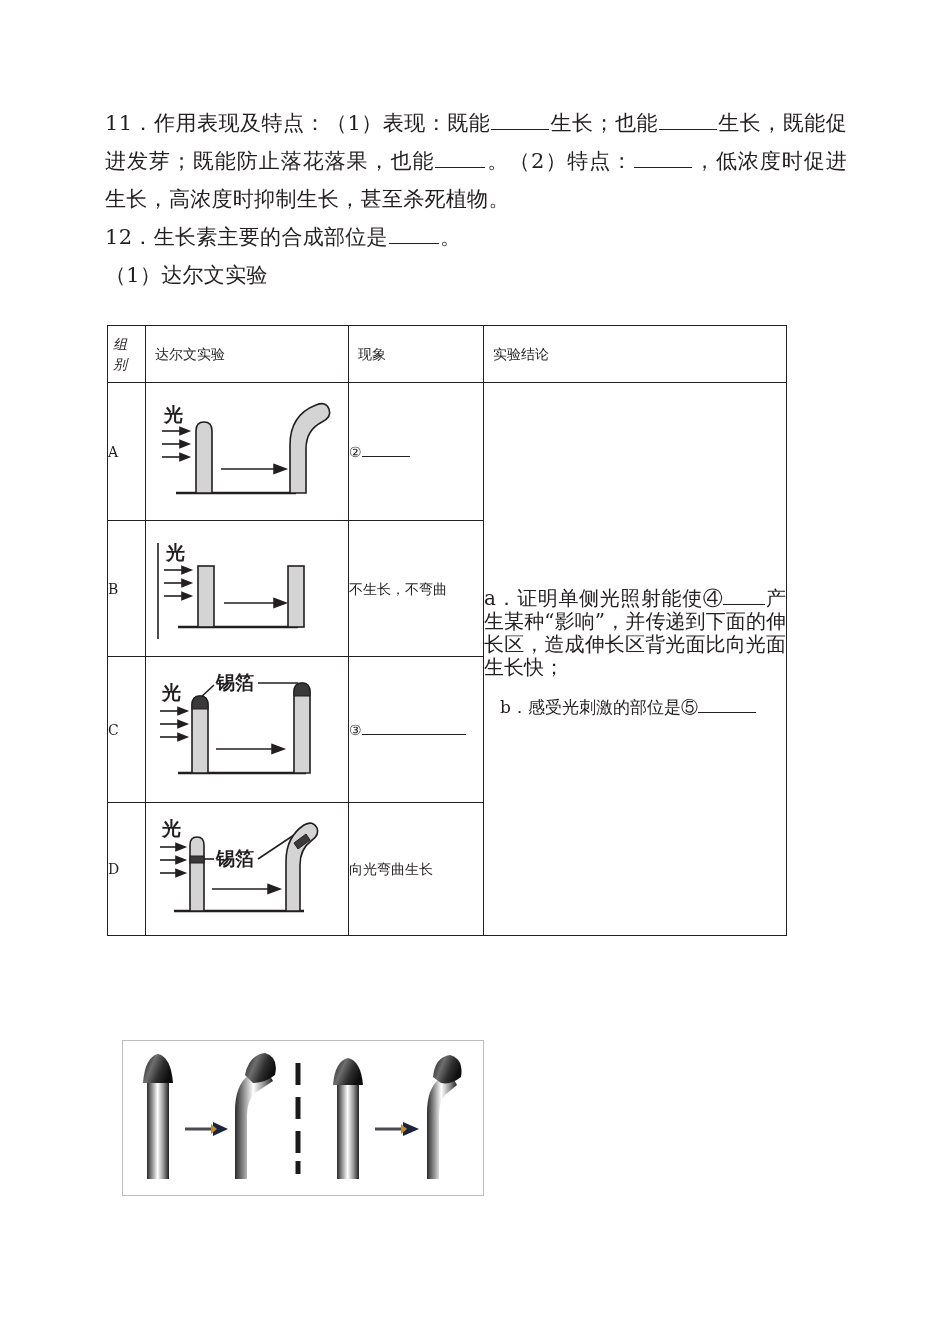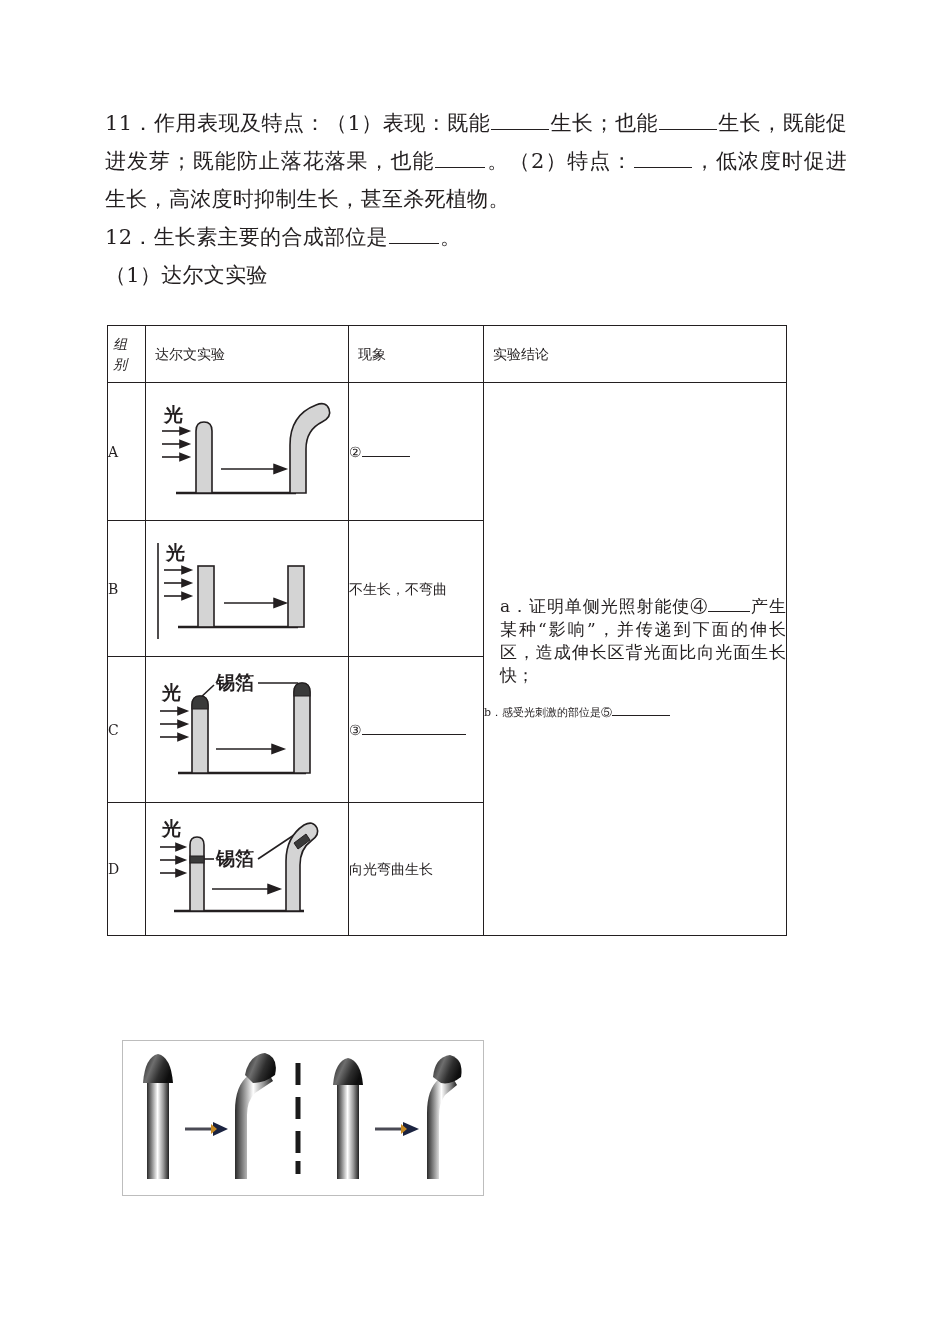--- a/index.html
+++ b/index.html
@@ -93,30 +93,30 @@
     display: inline-block;
     border-bottom: 1px solid #231f20;
     height: 1em;
     vertical-align: baseline;
   }
   .pl-short { width: 48px; }
   .pl-long  { width: 104px; }
 
   .concl-cell { padding: 0 12px; }
   .concl-a {
+    font-size: 20px;
+    line-height: 23px;
+    margin: 0 0 14px 0;
+    text-align: justify;
+    text-justify: inter-ideograph;
+  }
+  .concl-b {
     font-size: 17px;
     line-height: 23px;
-    margin: 0 0 14px 16px;
-    text-align: justify;
-    text-justify: inter-ideograph;
-  }
-  .concl-b {
-    font-size: 11px;
-    line-height: 23px;
-    margin: 0;
+    margin: 16px;
   }
   .concl-blank {
     display: inline-block;
     border-bottom: 1px solid #231f20;
     height: 1em;
     vertical-align: baseline;
   }
   .cb-1 { width: 42px; }
   .cb-2 { width: 58px; }
 

